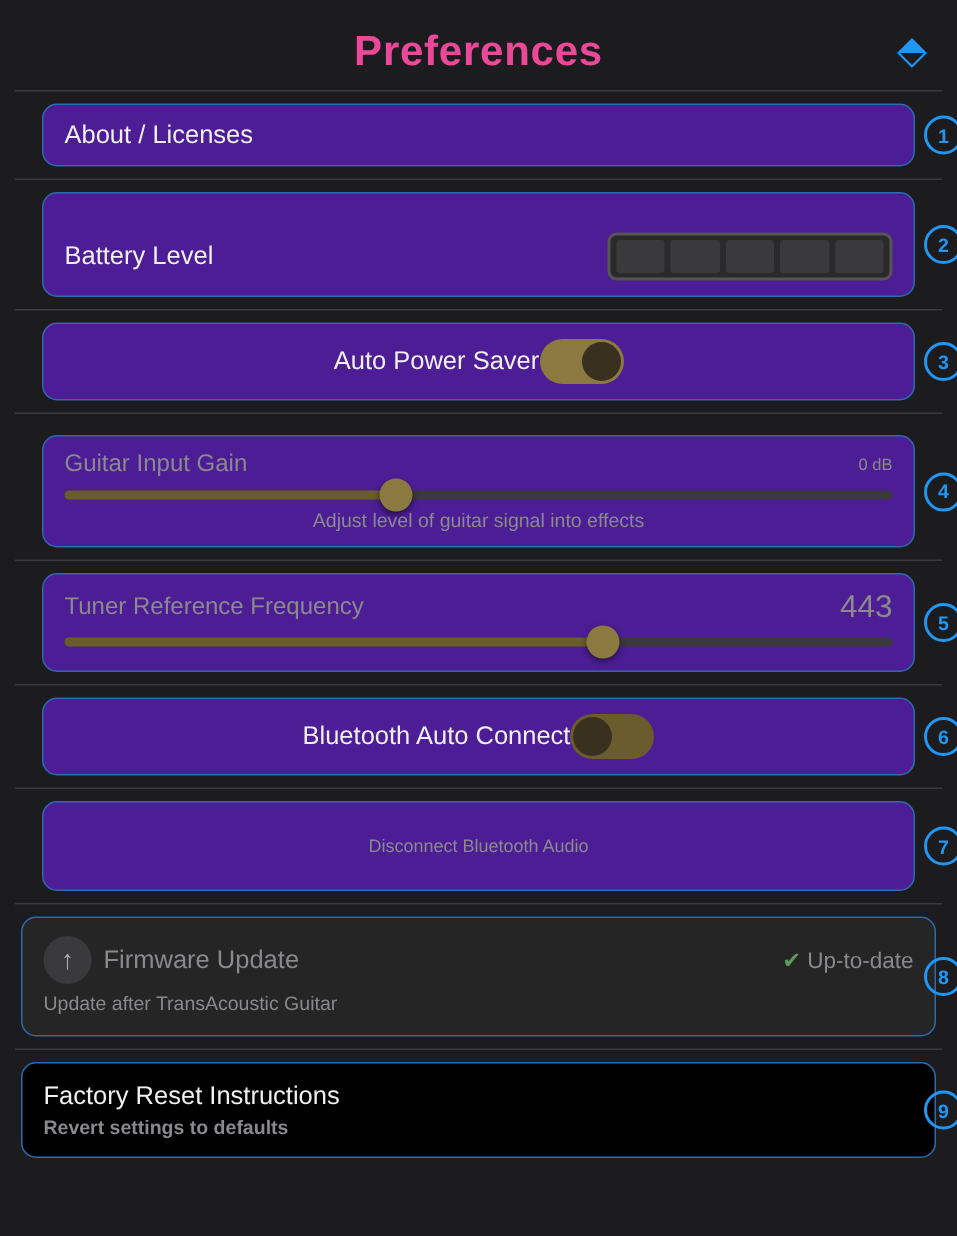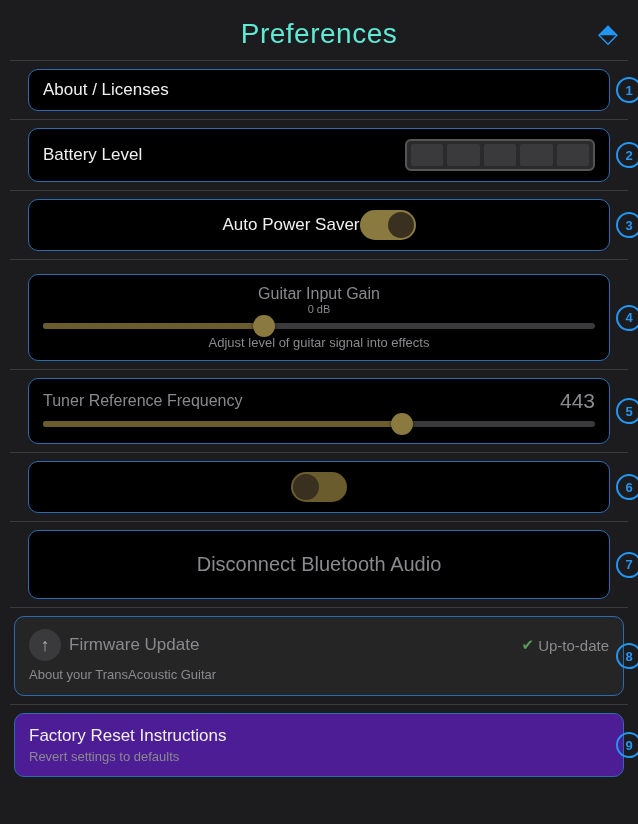--- a/index.html
+++ b/index.html
@@ -24,22 +24,22 @@
     .header {
       display: flex;
       align-items: center;
       justify-content: center;
       padding: 18px 20px 10px;
       position: relative;
     }
 
     .header-title {
       font-size: 28px;
-      font-weight: 400;
-      color: #5eead4;
+      font-weight: 700;
+      color: #ec4899;
       letter-spacing: 0.5px;
     }
 
     .bluetooth-icon {
       position: absolute;
       right: 20px;
       top: 18px;
       color: #2196F3;
       font-size: 26px;
     }
@@ -48,21 +48,21 @@
       height: 1px;
       background: #3a3a3c;
       margin: 0 10px;
     }
 
     .row-bordered {
       border: 1.5px solid #2b6cb0;
       border-radius: 10px;
       margin: 8px 14px;
       padding: 10px 14px;
-      background: #000000;
+      background: #4c1d95;
     }
 
     .row-label {
       font-size: 17px;
       color: #f0f0f0;
       font-weight: 500;
     }
 
     .row-label-dim {
       font-size: 16px;
@@ -129,20 +129,21 @@
 
     .toggle-knob.off {
       left: 2px;
     }
 
     
     .battery-container {
       display: flex;
       align-items: center;
       justify-content: space-between;
+      margin-top: 16px;
     }
 
     .battery-display {
       width: 190px;
       height: 32px;
       border: 2px solid #555;
       border-radius: 6px;
       display: flex;
       align-items: center;
       padding: 3px 4px;
@@ -156,21 +157,20 @@
       background: #3a3a3c;
       border-radius: 2px;
     }
 
     
     .gain-header {
       display: flex;
       justify-content: space-between;
       align-items: center;
       margin-bottom: 8px;
-      flex-direction: column;
     }
 
     .gain-value {
       font-size: 11px;
       color: #8a8a8e;
     }
 
     .slider-track {
       width: 100%;
       height: 6px;
@@ -210,21 +210,21 @@
     }
 
     .tuner-value {
       font-size: 21px;
       color: #8a8a8e;
     }
 
     
     .disconnect-btn {
       text-align: center;
-      font-size: 20px;
+      font-size: 12px;
       color: #8a8a8e;
       padding: 12px;
     }
 
     
     .firmware-row {
       background: #252525;
       border-radius: 10px;
       margin: 8px 14px;
       border: 1.5px solid #2b6cb0;
@@ -268,33 +268,34 @@
     .checkmark {
       color: #5a9a5a;
     }
 
     
     .factory-row {
       border: 1.5px solid #2b6cb0;
       border-radius: 10px;
       margin: 8px 14px;
       padding: 12px 14px;
-      background: #4c1d95;
+      background: #000000;
     }
 
     .factory-title {
       font-size: 17px;
       color: #f0f0f0;
       font-weight: 500;
       margin-bottom: 3px;
     }
 
     .factory-sub {
       font-size: 13px;
       color: #8a8a8e;
+      font-weight: bold;
     }
 
     .section-gap {
       height: 6px;
     }
   </style>
 </head>
 <body>
 
 <div class="page">
@@ -376,20 +377,21 @@
       </div>
     </div>
     <div class="badge" style="right:-18px; top:50%; transform:translateY(-50%);">5</div>
   </div>
 
   <div class="divider"></div>
 
   <div style="position:relative; margin: 8px 14px 8px 14px;">
     <div class="row-bordered">
       <div class="row-with-toggle">
+        <span class="row-label">Bluetooth Auto Connect</span>
         <div class="toggle">
           <div class="toggle-knob off"></div>
         </div>
       </div>
     </div>
     <div class="badge" style="right:-18px; top:50%; transform:translateY(-50%);">6</div>
   </div>
 
   <div class="divider"></div>
 
@@ -405,21 +407,21 @@
   <div style="position:relative;">
     <div class="firmware-row">
       <div class="firmware-top">
         <div class="firmware-up-icon">↑</div>
         <span class="firmware-title">Firmware Update</span>
         <div class="firmware-status">
           <span class="checkmark">✔</span>
           <span>Up-to-date</span>
         </div>
       </div>
-      <span class="row-sublabel">About your TransAcoustic Guitar</span>
+      <span class="row-sublabel">Update after TransAcoustic Guitar</span>
     </div>
     <div class="badge" style="right:-4px; top:50%; transform:translateY(-50%);">8</div>
   </div>
 
   <div class="divider"></div>
 
   <div style="position:relative;">
     <div class="factory-row">
       <div class="factory-title">Factory Reset Instructions</div>
       <div class="factory-sub">Revert settings to defaults</div>

